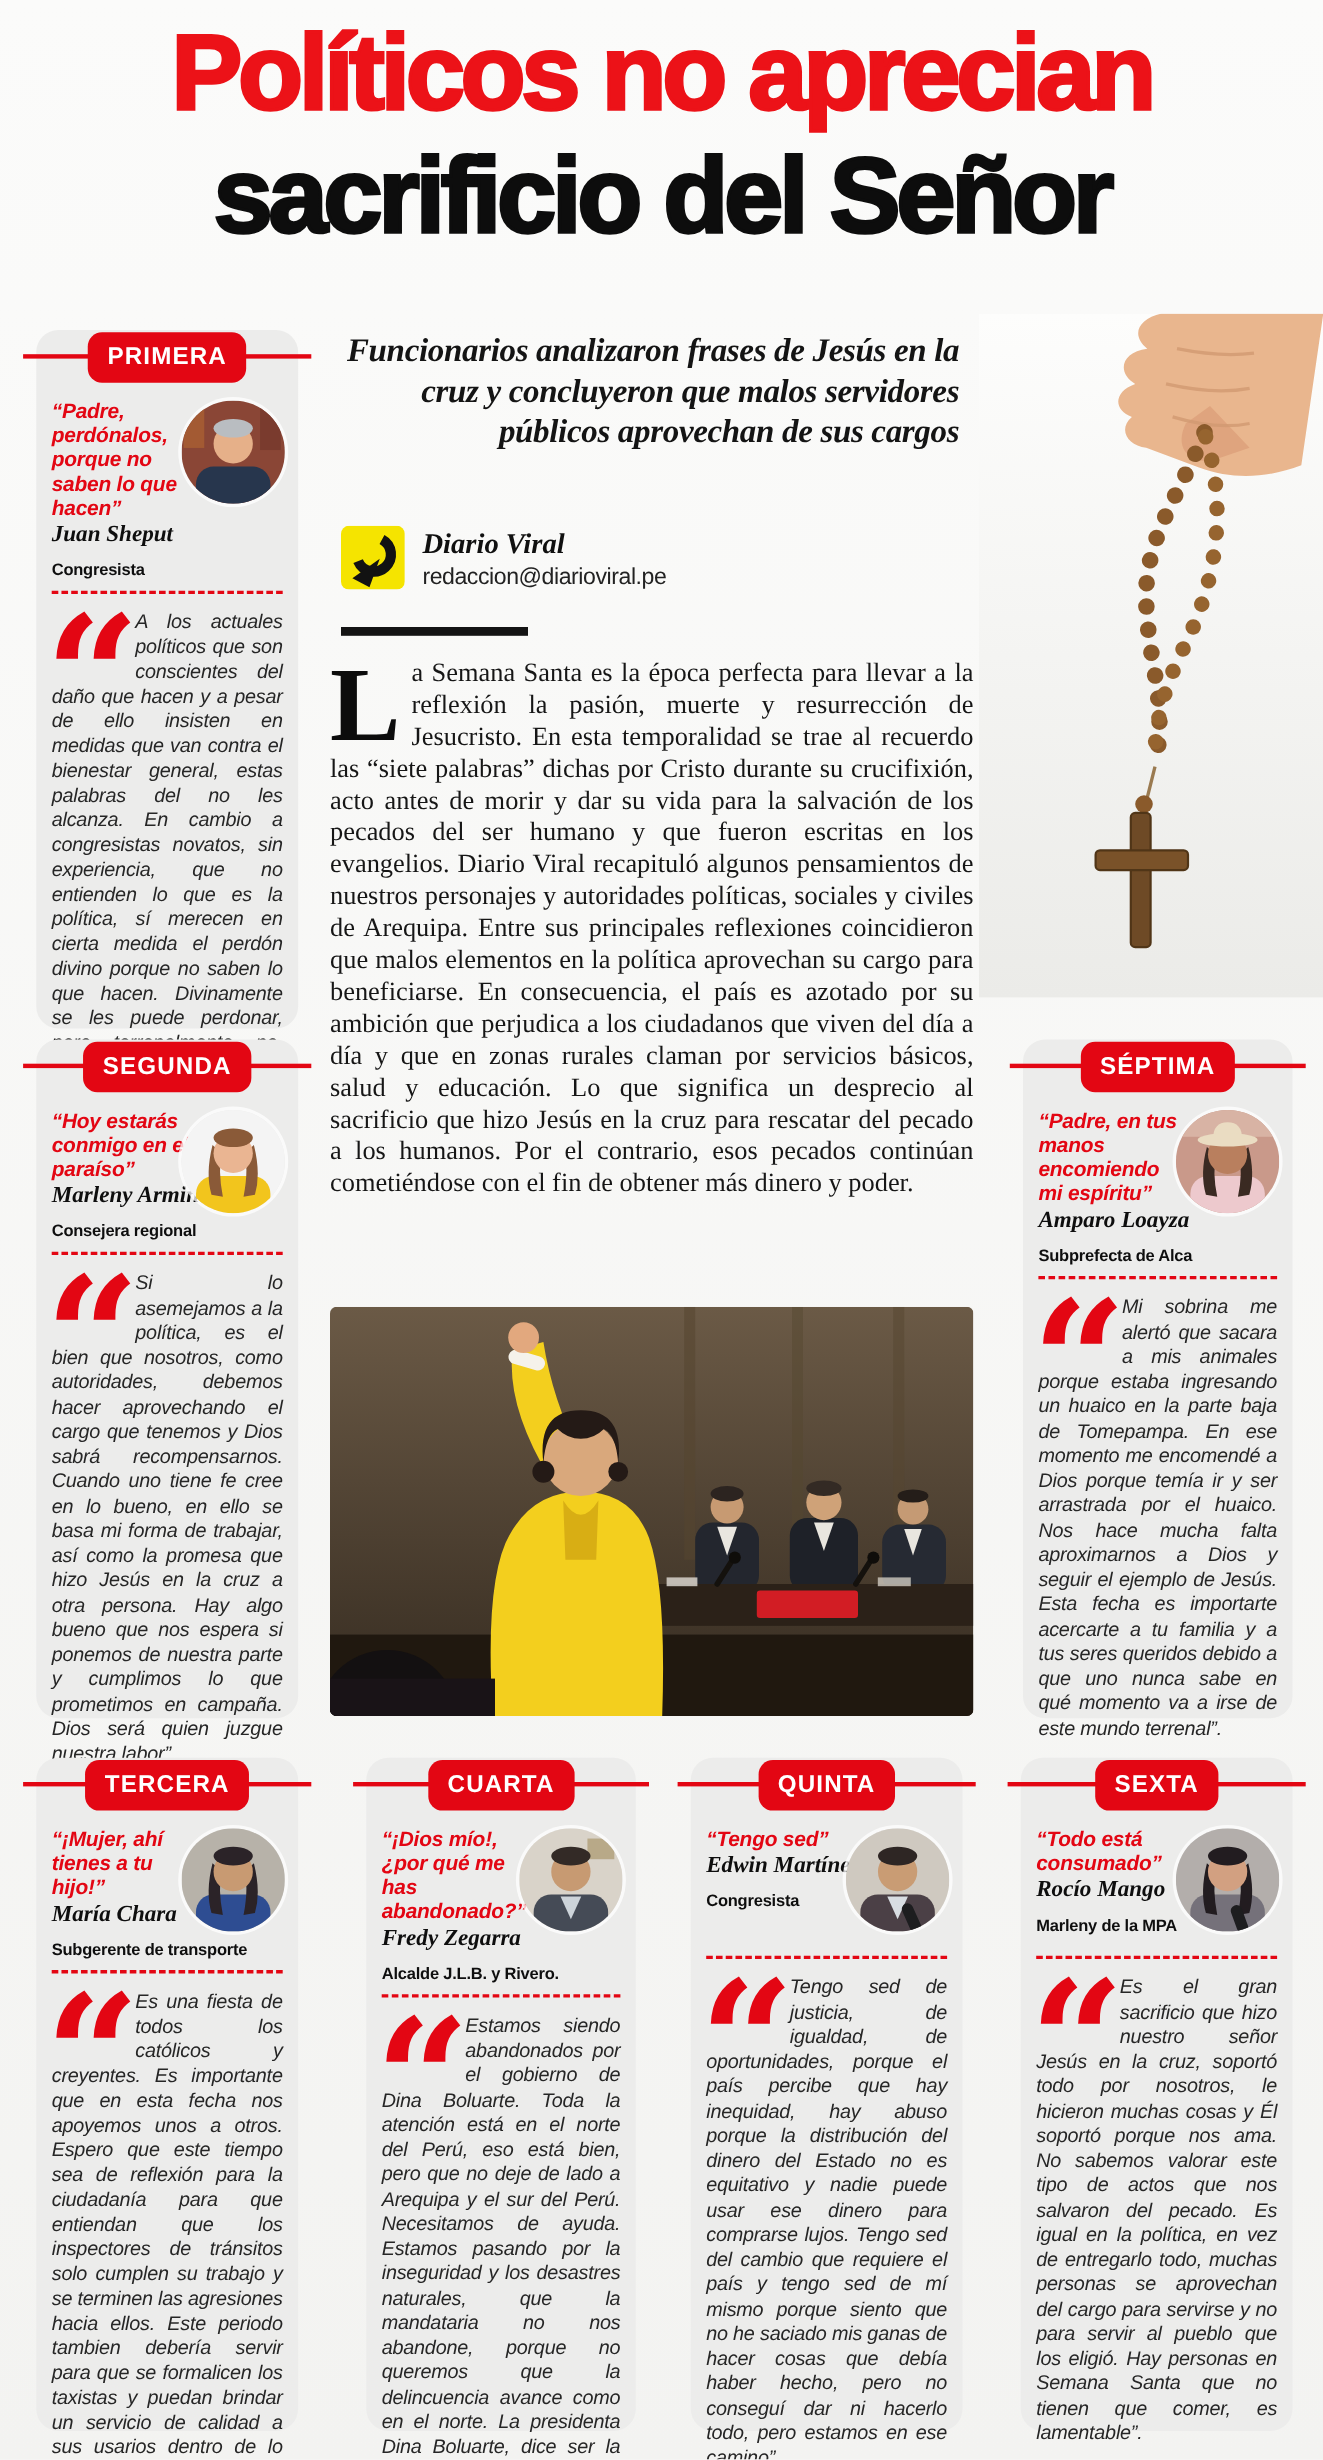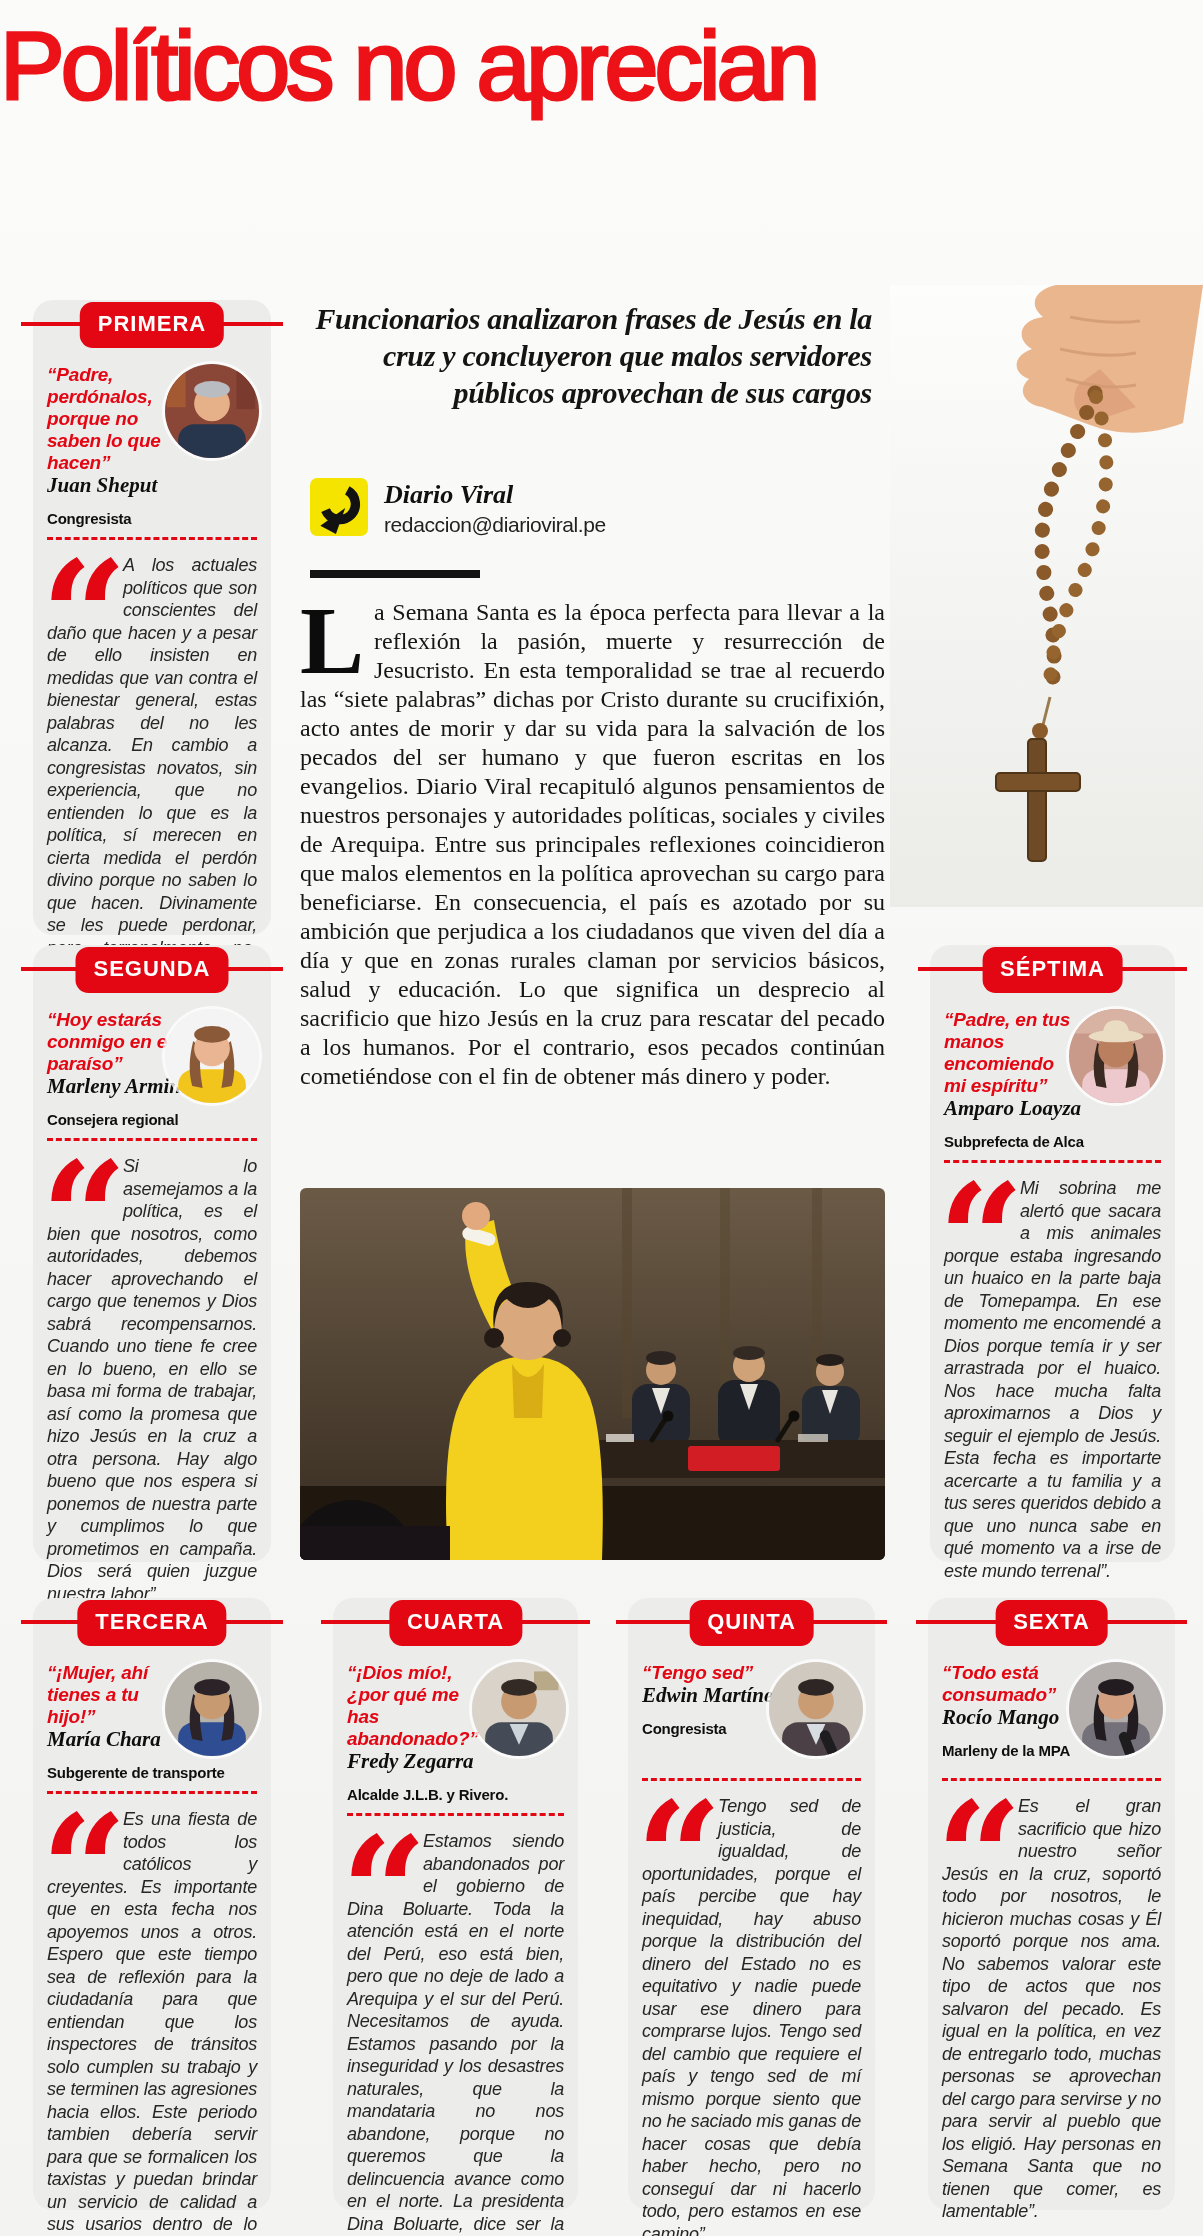--- a/index.html
+++ b/index.html
@@ -9,22 +9,22 @@
     --boxbg:#ececeb;
     --sans:"Liberation Sans",sans-serif;
     --serif:"Liberation Serif",serif;
     --dserif:"DejaVu Serif",serif;
   }
   *{box-sizing:border-box}
   body{margin:0;background:#f6f6f5;font-family:var(--sans)}
   #page{position:relative;width:1203px;height:2236px;background:linear-gradient(#fbfbfa,#f3f3f1);overflow:hidden;margin:0 auto}
 
   
-  .hline{position:absolute;left:0;width:100%;text-align:left;font-family:var(--sans);
-         font-weight:normal;font-size:97px;line-height:1.04;letter-spacing:-4px;white-space:nowrap}
+  .hline{position:absolute;left:0;width:100%;text-align:center;font-family:var(--sans);
+         font-weight:bold;font-size:97px;line-height:1.04;letter-spacing:-4px;white-space:nowrap}
   .h1{top:16px;color:var(--hred);-webkit-text-stroke:3px var(--hred)}
   .h2{top:128px;color:#0d0d0d;-webkit-text-stroke:3px #0d0d0d}
 
   
   .standfirst{position:absolute;left:312px;top:300px;width:560px;text-align:right;
               font:bold italic 30px/37px var(--serif);color:#141414;letter-spacing:-.3px}
   .byline{position:absolute;left:310px;top:478px;width:400px}
   .blogo{position:absolute;left:0;top:0;width:58px;height:58px}
   .bname{position:absolute;left:74px;top:4px;font:bold italic 26px/1 var(--serif);color:#101010}
   .bmail{position:absolute;left:74px;top:36px;font:normal 21px/1 var(--sans);color:#222;letter-spacing:-.4px}
@@ -58,20 +58,21 @@
   .qbody{margin:0;font:italic 18px/1.25 var(--sans);color:#262626;text-align:justify;letter-spacing:-.2px}
   .bigquote{float:left;width:76px;height:64px;position:relative}
   .bq-glyph{position:absolute;top:-14px;left:-6px;font:bold 150px/150px var(--dserif);color:var(--red)}
 </style>
 </head>
 <body>
 
 <div id="page">
 
   <div class="hline h1">Políticos no aprecian</div>
+  <div class="hline h2">sacrificio del Señor</div>
 
   <div class="standfirst">Funcionarios analizaron frases de Jesús en la cruz y concluyeron que malos servidores públicos aprovechan de sus cargos</div>
 
   <div class="byline">
     <span class="blogo">
       <svg viewBox="0 0 56 56">
           <rect width="56" height="56" rx="7" fill="#f5e400"></rect>
         <path d="M36 12 a15 15 0 1 1 -21 19" stroke="#121212" stroke-width="9" fill="none"></path>
         <path d="M10 46 L34 29 L25 54 Z" fill="#121212"></path>
         </svg>

